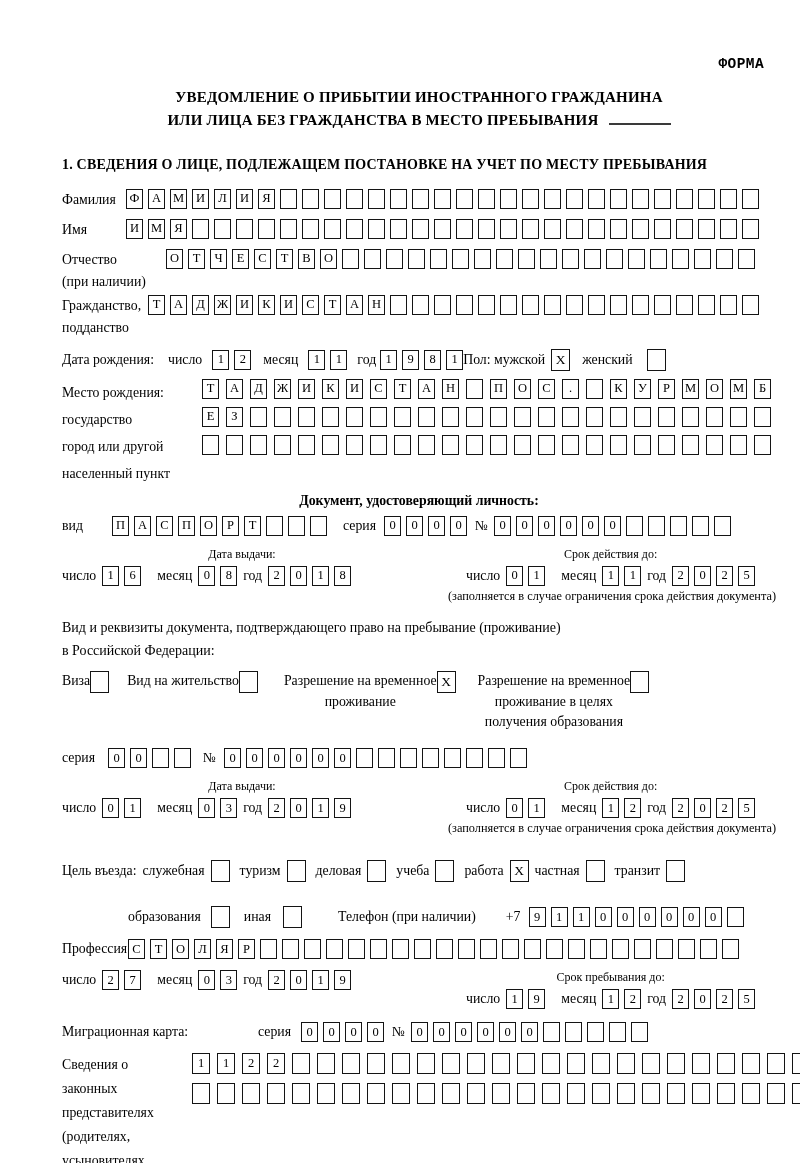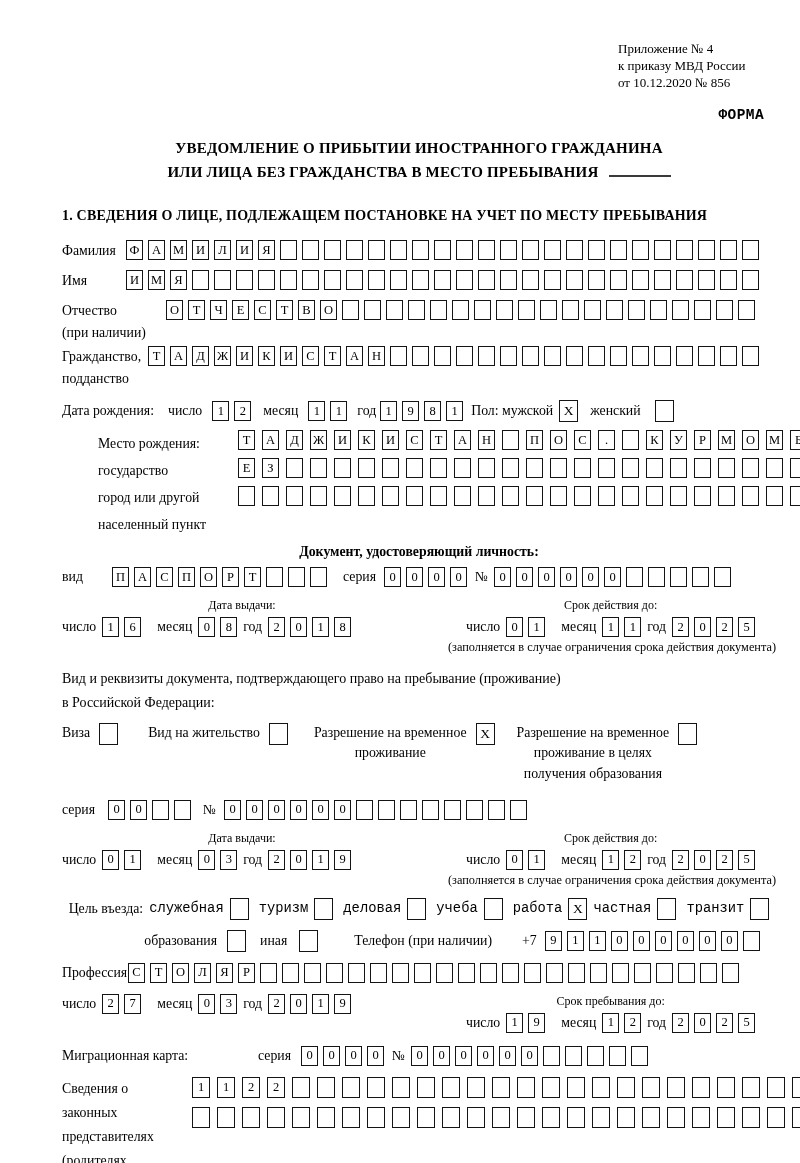--- a/index.html
+++ b/index.html
@@ -42,34 +42,33 @@
   .dg.right { width:auto; margin-left:44px; }
   .dg-head { text-align:center; font-size:12px; margin-bottom:4px; }
   .dg-row { display:flex; align-items:center; gap:6px; font-size:13.8px; }
   .dg-row .cellrow { gap:5px; }
   .note { text-align:right; font-size:12.3px; margin-top:3px; }
 
   .para { font-size:14px; line-height:1.7; margin-top:12px; }
 
   
   .resopts { display:flex; align-items:flex-start; margin-top:8px; }
-  .opt { display:flex; align-items:flex-start; gap:9px; }
+  .opt { display:flex; align-items:flex-start; }
   .opt-label { font-size:13.8px; line-height:1.5; text-align:center; }
-  .purpose-row { display:flex; align-items:center; margin-top:10px; font-size:13.8px;justify-content:center; }
+  .purpose-row { display:flex; align-items:center; margin-top:24px; font-size:13.8px; }
   .purpose-row .cellrow { margin-left:6px; }
-  .purpose-row .optlbl { margin-left:10px;font-family:Liberation Mono, monospace; }
+  .purpose-row .optlbl { margin-left:10px; }
 
   .stack { display:flex; flex-direction:column; gap:8px; }
 </style>
 </head>
 <body>
 
 <div class="page">
 
-  <div class="annex">Приложение № 4<br>к приказу МВД России<br>от 10.12.2020 № 856</div>
   <div class="form-label">ФОРМА</div>
 
   <div class="title">
     <span>УВЕДОМЛЕНИЕ О ПРИБЫТИИ ИНОСТРАННОГО ГРАЖДАНИНА</span><br>
     <span>ИЛИ ЛИЦА БЕЗ ГРАЖДАНСТВА В МЕСТО ПРЕБЫВАНИЯ</span><span class="blank"></span>
   </div>
 
   <div class="section-heading">1. СВЕДЕНИЯ О ЛИЦЕ, ПОДЛЕЖАЩЕМ ПОСТАНОВКЕ НА УЧЕТ ПО МЕСТУ ПРЕБЫВАНИЯ</div>
 
   <div class="row" style="margin-top:16px;">
@@ -221,31 +220,31 @@
         <span class="cell">1</span>
         <span class="cell">1</span>
       </span>
     <span class="lbl" style="margin-left:10px;">год</span>
     <span class="cellrow" style="margin-left:4px;">
         <span class="cell">1</span>
         <span class="cell">9</span>
         <span class="cell">8</span>
         <span class="cell">1</span>
       </span>
-    <span class="lbl" style="margin-left:8px;text-align:center;">Пол: мужской</span>
+    <span class="lbl" style="text-align:center;">Пол: мужской</span>
     <span class="cellrow cb" style="margin-left:6px;">
         <span class="cell">X</span>
       </span>
     <span class="lbl" style="margin-left:12px;">женский</span>
     <span class="cellrow cb" style="margin-left:14px;">
         <span class="cell"></span>
       </span>
   </div>
 
-  <div class="row" style="margin-top:8px;margin-left:36px;">
+  <div class="row" style="margin-top:8px;">
     <span class="lbl-lines" style="width:140px; line-height:27px;">Место рождения:<br>государство<br>город или другой<br>населенный пункт</span>
     <span class="stack">
       <span class="cellrow g7">
           <span class="cell">Т</span>
           <span class="cell">А</span>
           <span class="cell">Д</span>
           <span class="cell">Ж</span>
           <span class="cell">И</span>
           <span class="cell">К</span>
           <span class="cell">И</span>
@@ -411,21 +410,21 @@
 
   <div class="para">Вид и реквизиты документа, подтверждающего право на пребывание (проживание)<br>в Российской Федерации:</div>
 
   <div class="resopts">
     <div class="opt">
       <span class="opt-label">Виза</span>
       <span class="cellrow cb">
           <span class="cell"></span>
         </span>
     </div>
-    <div class="opt" style="margin-left:30px;">
+    <div class="opt" style="margin-left:18px;">
       <span class="opt-label">Вид на жительство</span>
       <span class="cellrow cb">
           <span class="cell"></span>
         </span>
     </div>
     <div class="opt" style="margin-left:26px;">
       <span class="opt-label">Разрешение на временное<br>проживание</span>
       <span class="cellrow cb">
           <span class="cell">X</span>
         </span>

